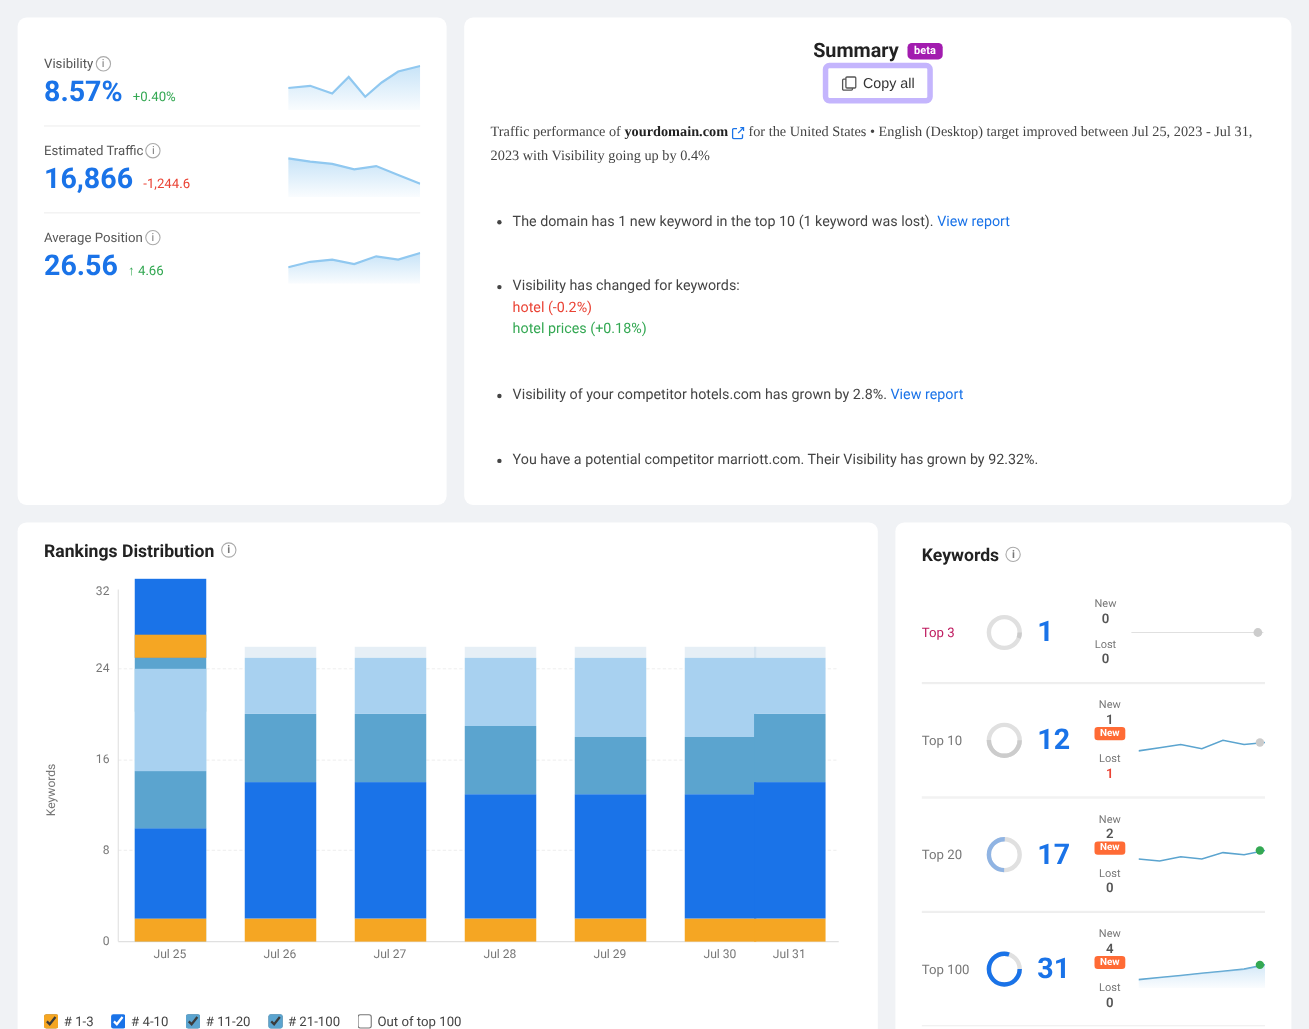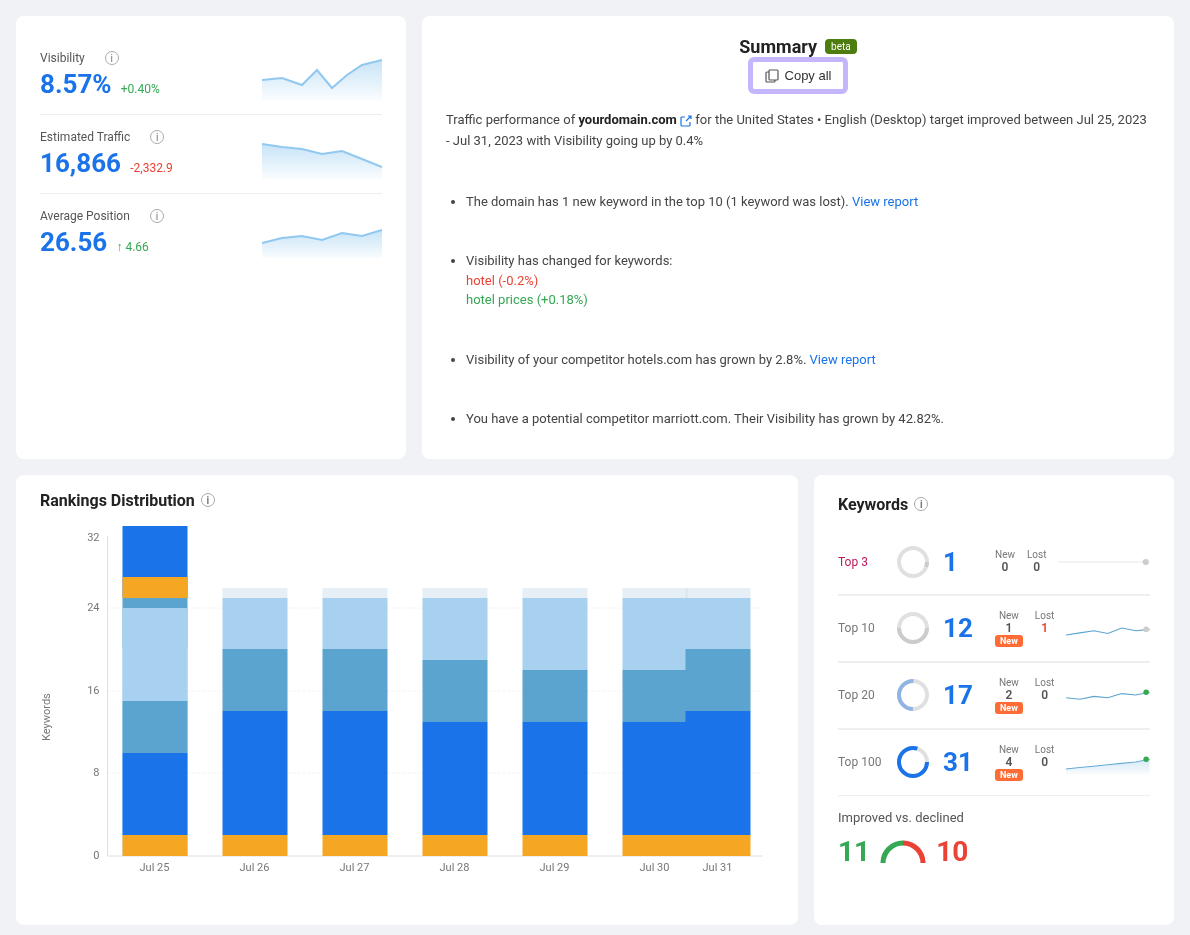--- a/index.html
+++ b/index.html
@@ -28,21 +28,21 @@
       display: flex;
       justify-content: space-between;
       align-items: center;
     }
     .metric-item:last-child { border-bottom: none; }
     .metric-label {
       font-size: 12px;
       color: #555;
       display: flex;
       align-items: flex-end;
-      gap: 20px;
+      gap: 2px;
       margin-bottom: 4px;
     }
     .metric-value {
       font-size: 26px;
       font-weight: 700;
       color: #1a73e8;
     }
     .metric-change-pos { font-size: 12px; color: #34a853; margin-left: 6px; }
     .metric-change-neg { font-size: 12px; color: #ea4335; margin-left: 6px; }
     .metric-change-up { font-size: 12px; color: #34a853; margin-left: 6px; }
@@ -78,43 +78,44 @@
     }
     .summary-title {
       font-size: 18px;
       font-weight: 700;
       color: #222;
       display: flex;
       align-items: center;
       gap: 8px;
     }
     .beta-badge {
-      background: #4d7c0f;
+      background: #a21caf;
       color: #fff;
       font-size: 10px;
       padding: 2px 6px;
       border-radius: 4px;
-      font-weight: 400;
+      font-weight: 700;
     }
     .copy-all-btn {
       display: flex;
       align-items: center;
       gap: 6px;
       border: 5px solid #c4b5fd;
       background: #fff;
       border-radius: 6px;
       padding: 6px 12px;
       cursor: pointer;
       font-size: 13px;
       color: #333;
     }
     .summary-text {
       font-size: 13px;
       line-height: 1.6;
       color: #444;
+      font-family: Liberation Serif, serif;
     }
     .summary-text strong { color: #222; }
     .summary-list {
       list-style: disc;
       padding-left: 20px;
     }
     .summary-list li {
       margin-bottom: 10px;
       font-size: 13px;
       color: #444;
@@ -181,20 +182,21 @@
       font-size: 26px;
       font-weight: 700;
       color: #1a73e8;
       min-width: 40px;
     }
     .kw-new-lost {
       display: flex;
       gap: 12px;
       font-size: 11px;
       color: #555;
+      flex-direction: column;
     }
     .kw-new-lost span { display: flex; flex-direction: column; align-items: center; }
     .kw-new-lost .val { font-size: 12px; font-weight: 600; }
     .kw-new-lost .val.red { color: #ea4335; }
     .kw-trend {
       flex: 1;
       height: 36px;
     }
     .improved-section {
       padding: 14px 0 0;
@@ -258,21 +260,21 @@
       </svg>
     </div>
     <div class="metric-item">
       <div>
         <div class="metric-label">
           <span>Estimated Traffic</span>
           <span class="info-icon">i</span>
         </div>
         <div>
           <span class="metric-value">16,866</span>
-          <span class="metric-change-neg">-2,332.9</span>
+          <span class="metric-change-neg">-1,244.6</span>
         </div>
       </div>
       <svg class="mini-chart" viewBox="0 0 120 50">
         <defs>
           <linearGradient id="grad2" x1="0" y1="0" x2="0" y2="1">
             <stop offset="0%" stop-color="#90c8f0" stop-opacity="0.5"></stop>
             <stop offset="100%" stop-color="#90c8f0" stop-opacity="0.05"></stop>
           </linearGradient>
         </defs>
         <path d="M0,15 L20,18 L40,20 L60,25 L80,22 L100,30 L120,38" fill="none" stroke="#90c8f0" stroke-width="2"></path>
@@ -331,21 +333,21 @@
       </li>
       <li>
         Visibility has changed for keywords:<br>
         <a class="link neg">hotel</a> <span class="neg">(-0.2%)</span><br>
         <a class="link pos">hotel prices</a> <span class="pos">(+0.18%)</span>
       </li>
       <li>
         Visibility of your competitor hotels.com has grown by 2.8%. <a class="link">View report</a>
       </li>
       <li>
-        You have a potential competitor marriott.com. Their Visibility has grown by 42.82%.
+        You have a potential competitor marriott.com. Their Visibility has grown by 92.32%.
       </li>
     </ul>
   </div>
 </div>
 
 <div class="bottom-row">
 
   <div class="rankings-panel">
     <div class="panel-title">
       <span>Rankings Distribution</span>
@@ -430,20 +432,42 @@
             <rect x="0" y="185" width="65" height="124" fill="#1a73e8"></rect>
             <rect x="0" y="123" width="65" height="62" fill="#5ba4cf"></rect>
             <rect x="0" y="72" width="65" height="51" fill="#a8d1f0"></rect>
             <rect x="0" y="62" width="65" height="10" fill="#c0d8e8" opacity="0.4"></rect>
             <text x="32" y="345" text-anchor="middle" font-size="11" fill="#777">Jul 31</text>
           </g>
         </svg>
       </div>
     </div>
 
+    <div class="chart-legend">
+      <div class="legend-item">
+        <input type="checkbox" checked="" style="accent-color: rgb(245, 166, 35);">
+        <span># 1-3</span>
+      </div>
+      <div class="legend-item">
+        <input type="checkbox" checked="" style="accent-color: rgb(26, 115, 232);">
+        <span># 4-10</span>
+      </div>
+      <div class="legend-item">
+        <input type="checkbox" checked="" style="accent-color: rgb(91, 164, 207);">
+        <span># 11-20</span>
+      </div>
+      <div class="legend-item">
+        <input type="checkbox" checked="" style="accent-color: rgb(91, 164, 207);">
+        <span># 21-100</span>
+      </div>
+      <div class="legend-item">
+        <input type="checkbox" style="">
+        <span>Out of top 100</span>
+      </div>
+    </div>
   </div>
 
   <div class="keywords-panel">
     <div class="panel-title">
       <span>Keywords</span>
       <span class="info-icon">i</span>
     </div>
 
     <div class="kw-section">
       <div style="font-size:12px;color:#be185d;min-width:45px;">Top 3</div>

